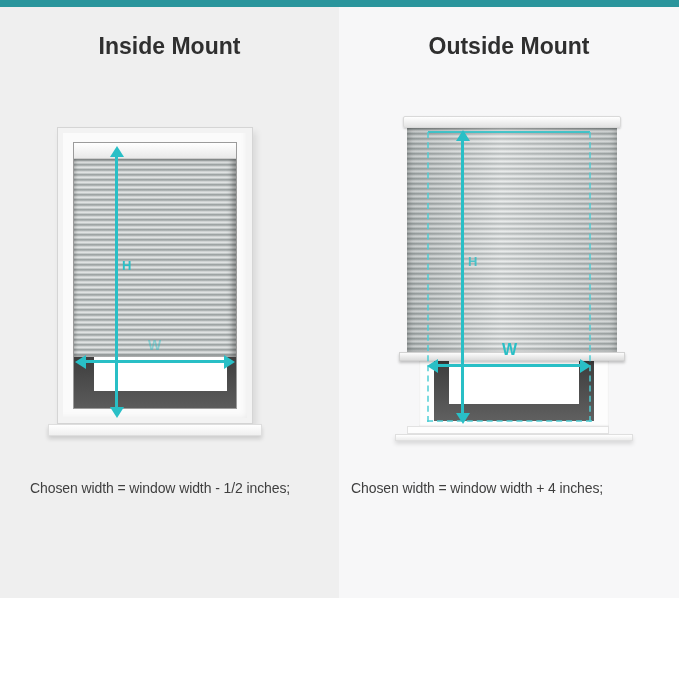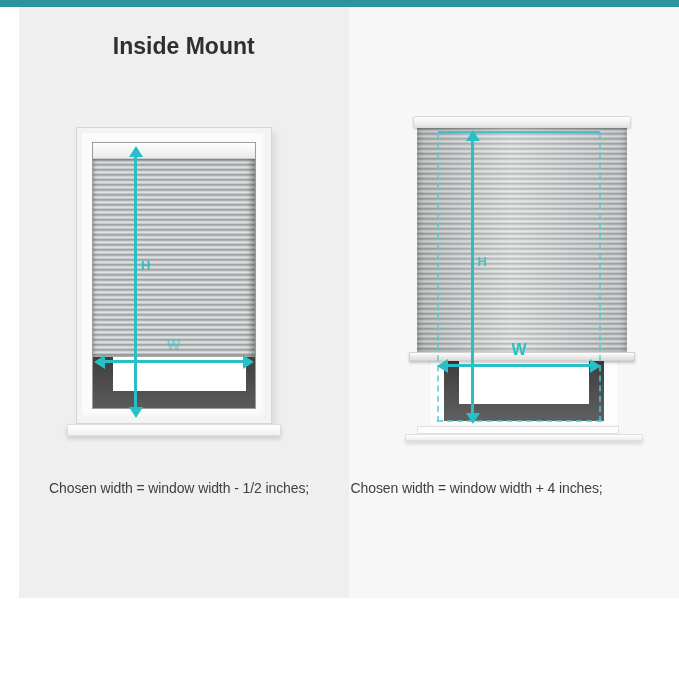--- a/index.html
+++ b/index.html
@@ -14,21 +14,21 @@
   }
   *{margin:0;padding:0;box-sizing:border-box;}
   html,body{width:679px;}
   body{font-family:"Liberation Sans","DejaVu Sans",sans-serif;background:#fff;}
   .page{position:relative;width:679px;height:679px;overflow:hidden;background:#fff;}
 
   .header{height:81px;background:var(--header-bg);display:flex;align-items:center;justify-content:center;}
   .header h1{color:#ffffff;font-size:33px;font-weight:700;letter-spacing:.5px;}
   .accent{height:7px;background:var(--accent);}
 
-  .content{display:flex;height:591px;padding-left:19px;}
+  .content{display:flex;height:591px;}
   .panel{position:relative;height:591px;}
   .panel-left{width:339px;background:var(--panel-left-bg);}
   .panel-right{width:340px;background:var(--panel-right-bg);}
   .panel h2{position:absolute;top:26px;left:0;right:0;text-align:center;font-size:23px;font-weight:700;color:var(--ink);}
 
   
   .abs{position:absolute;}
   .blind-stripes{
     background-image:repeating-linear-gradient(180deg,
       #989e9e 0px,#aab0b0 1.4px,#d3d6d6 2.6px,#e0e3e3 3.6px,#b4baba 5px);
@@ -71,21 +71,21 @@
   .out-sill2{left:56px;top:427px;width:238px;height:7px;background:linear-gradient(#ffffff,#ececec);
     border:1px solid #dfdfdf;box-shadow:0 3px 4px rgba(0,0,0,0.12);}
 
   .guide-v{width:0;border-left:2px dashed var(--guide);}
   .guide-h-dash{height:0;border-top:2px dashed var(--guide);}
   .guide-h-solid{height:2px;background:var(--arrow);opacity:.85;}
 
   .notes{position:absolute;top:470px;text-align:right;}
   .notes p{font-size:14px;line-height:23px;color:var(--note);letter-spacing:-0.1px;white-space:nowrap;}
   .notes-left{left:30px;}
-  .notes-right{left:2px;}
+  .notes-right{left:12px;}
 </style>
 </head>
 <body>
 
 <div class="page">
 
   <div class="accent"></div>
 
   <div class="content">
 
@@ -116,20 +116,21 @@
         <div class="abs ah ah-right" style="right:0;top:3px;"></div>
       </div>
       <div class="abs dim-label" style="left:148px;top:330px;opacity:.45;">W</div>
 
       <div class="notes notes-left">
         <p>Chosen width = window width - 1/2 inches;</p>
       </div>
     </section>
 
     <section class="panel panel-right">
+      <h2>Outside Mount</h2>
 
       <div class="abs out-window">
         <div class="abs out-dark">
           <div class="abs out-glass"></div>
         </div>
       </div>
       <div class="abs out-sill1"></div>
       <div class="abs out-sill2"></div>
 
       <div class="abs out-blind blind-stripes"></div>

